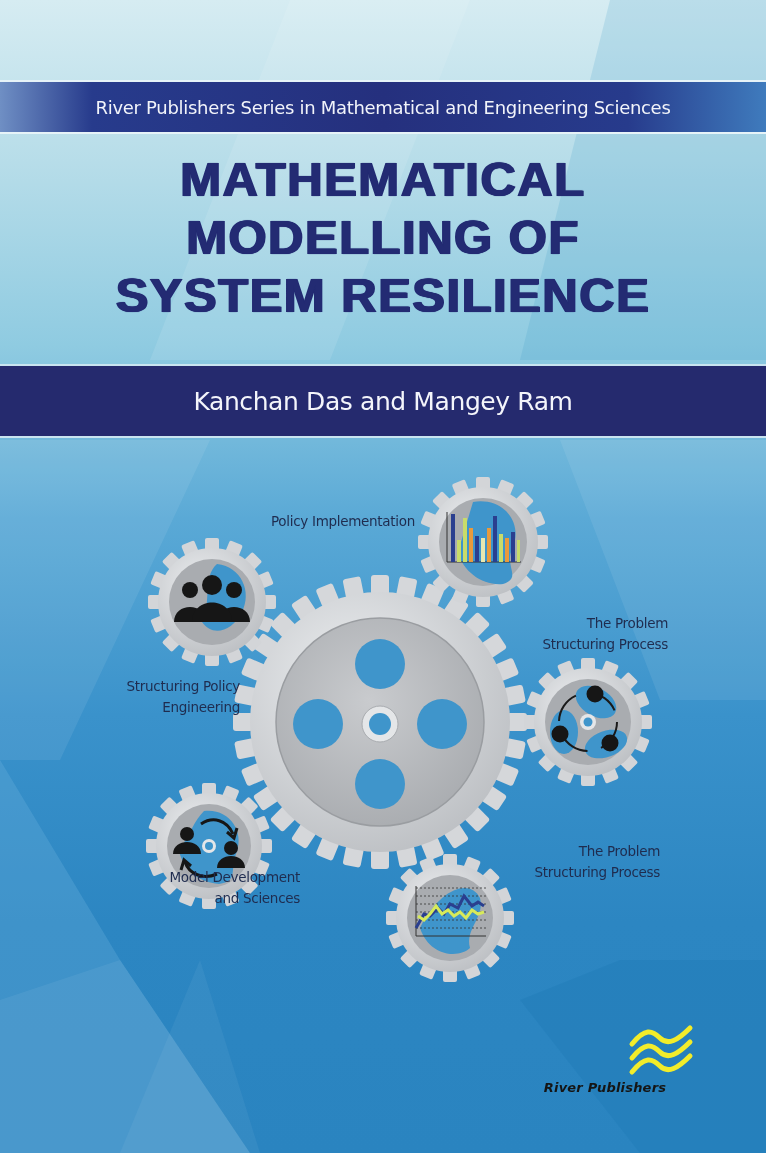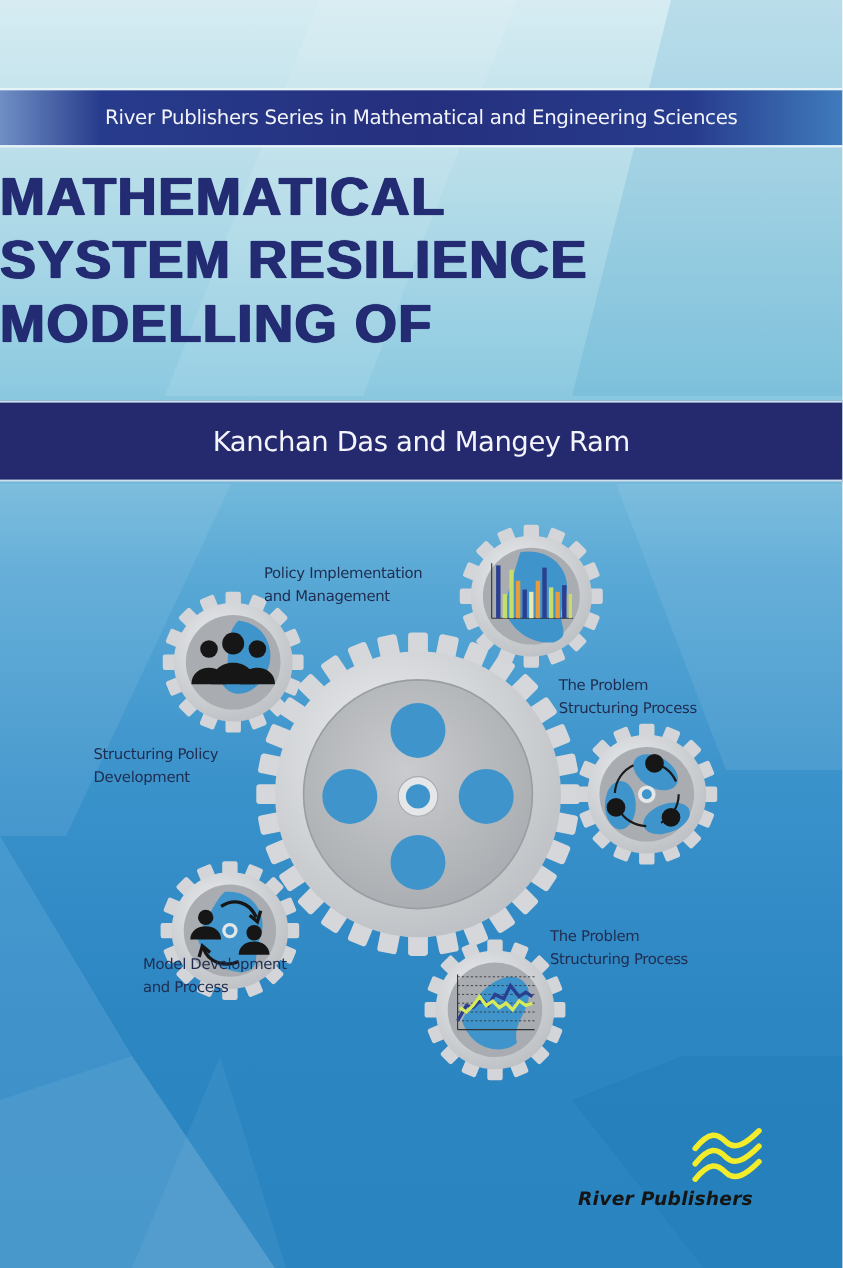--- a/index.html
+++ b/index.html
@@ -9,42 +9,42 @@
     background: linear-gradient(180deg, #d6ecf2 0%, #b7dde9 14%, #8fcbe1 30%, #5aa9d6 45%, #3a92cb 62%, #2c86c2 80%, #2a84c0 100%);
   }
   .facet { position:absolute; }
   .series-bar {
     position:absolute; left:0; top:80px; width:766px; height:50px;
     background: linear-gradient(90deg, #6f8fc4 0%, #273b8c 12%, #25307e 50%, #273b8c 82%, #3f7bbd 100%);
     border-top:2px solid #e6f3f8; border-bottom:2px solid #e6f3f8;
     display:flex; align-items:center; justify-content:center;
   }
   .series-text { color:#f2f4fa; font-family:"DejaVu Sans", sans-serif; font-size:18px; letter-spacing:-0.3px; }
-  .title-block { position:absolute; left:0; top:150px; width:766px; }
+  .title-block { position:absolute; left:0; top:150px; width:766px; text-align:center; }
   .title-line {
     font-family:"Liberation Sans", sans-serif; font-weight:900; color:#232b73;
     font-size:49px; line-height:58px; letter-spacing:1.5px;
     text-shadow: 0 0 1px #232b73, 1px 0 0 #232b73, -1px 0 0 #232b73;
   }
   .author-bar {
     position:absolute; left:0; top:364px; width:766px; height:70px;
     background:#252a6e; border-top:2px solid #c9e4f0; border-bottom:2px solid #c9e4f0;
     display:flex; align-items:center; justify-content:center;
   }
   .author-text { color:#f4f5fb; font-family:"DejaVu Sans", sans-serif; font-size:25px; letter-spacing:-0.4px; }
   .label {
     position:absolute; color:#1f2c4f; font-family:"DejaVu Sans", sans-serif;
-    font-size:13.5px; line-height:21px; text-align:left; letter-spacing:-0.3px; white-space:nowrap;
+    font-size:13.5px; line-height:21px; text-align:right; letter-spacing:-0.3px; white-space:nowrap;
   }
   .gear { position:absolute; }
   .logo { position:absolute; left:490px; top:1020px; width:230px; height:90px; }
   .logo-text {
     position:absolute; left:0; top:60px; width:230px; text-align:center;
     font-family:"DejaVu Sans", sans-serif; font-weight:bold; font-style:italic;
-    font-size:17px; color:#151515; letter-spacing:0.2px;
+    font-size:13px; color:#151515; letter-spacing:0.2px;
   }
 </style>
 </head>
 <body>
 
 <div class="cover">
 
   <svg class="facet" width="766" height="1153" style="left:0;top:0">
     <polygon points="290,0 470,0 330,360 150,360" fill="#ffffff" opacity="0.10"></polygon>
     <polygon points="610,0 766,0 766,360 520,360" fill="#3b9ac8" opacity="0.18"></polygon>
@@ -55,22 +55,22 @@
     <polygon points="520,1000 640,1153 766,1153 766,960 620,960" fill="#1e77b4" opacity="0.35"></polygon>
     <polygon points="200,960 260,1153 120,1153" fill="#ffffff" opacity="0.05"></polygon>
   </svg>
 
   <div class="series-bar">
     <span class="series-text">River Publishers Series in Mathematical and Engineering Sciences</span>
   </div>
 
   <div class="title-block">
     <div class="title-line">MATHEMATICAL</div>
+    <div class="title-line">MODELLING OF</div>
     <div class="title-line">SYSTEM RESILIENCE</div>
-    <div class="title-line">MODELLING OF</div>
   </div>
 
   <div class="author-bar">
     <span class="author-text">Kanchan Das and Mangey Ram</span>
   </div>
 
   <svg class="gear" width="766" height="1153" style="left:0;top:0">
     <defs>
       <radialGradient id="silver" cx="40%" cy="35%" r="75%">
         <stop offset="0%" stop-color="#eceef0"></stop>
@@ -364,37 +364,36 @@
       </g>
       <line x1="-34" y1="-32" x2="-34" y2="18" stroke="#333" stroke-width="1"></line>
       <line x1="-34" y1="18" x2="36" y2="18" stroke="#333" stroke-width="1"></line>
       <polyline points="-34,10 -26,-4 -20,-2 -12,-10 -6,-4 0,-14 8,-10 14,-22 22,-12 28,-16 34,-12" fill="none" stroke="#2a3f8f" stroke-width="3"></polyline>
       <polyline points="-32,-2 -26,2 -20,-4 -14,-12 -8,-4 -2,-8 4,-2 10,-6 16,0 22,-8 28,-4 34,-6" fill="none" stroke="#d7ea5a" stroke-width="3"></polyline>
     </g>
   </svg>
 
   <div class="label" style="left:240px;top:511px;width:175px;">
     <div>Policy Implementation</div>
-    <div>and Management</div>
   </div>
   <div class="label" style="left:508px;top:613px;width:160px;">
     <div>The Problem</div>
     <div>Structuring Process</div>
   </div>
   <div class="label" style="left:85px;top:676px;width:155px;">
     <div>Structuring Policy</div>
-    <div>Development</div>
+    <div>Engineering</div>
   </div>
   <div class="label" style="left:500px;top:841px;width:160px;">
     <div>The Problem</div>
     <div>Structuring Process</div>
   </div>
   <div class="label" style="left:130px;top:867px;width:170px;">
     <div>Model Development</div>
-    <div>and Process</div>
+    <div>and Sciences</div>
   </div>
 
   <div class="logo">
     <svg width="230" height="60" style="position:absolute;left:0;top:0">
       <g fill="none" stroke="#f2ec2a" stroke-width="5" stroke-linecap="round">
         <path d="M142,24 C155,8 162,10 170,18 C178,26 188,20 200,8"></path>
         <path d="M142,38 C155,22 162,24 170,32 C178,40 188,34 200,22"></path>
         <path d="M142,52 C155,36 162,38 170,46 C178,54 188,48 200,36"></path>
       </g>
     </svg>

